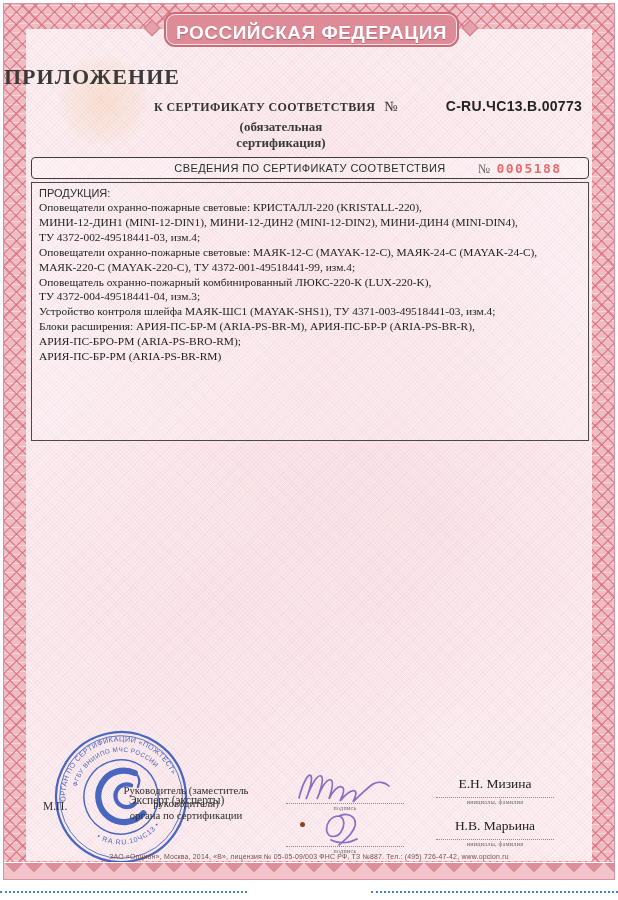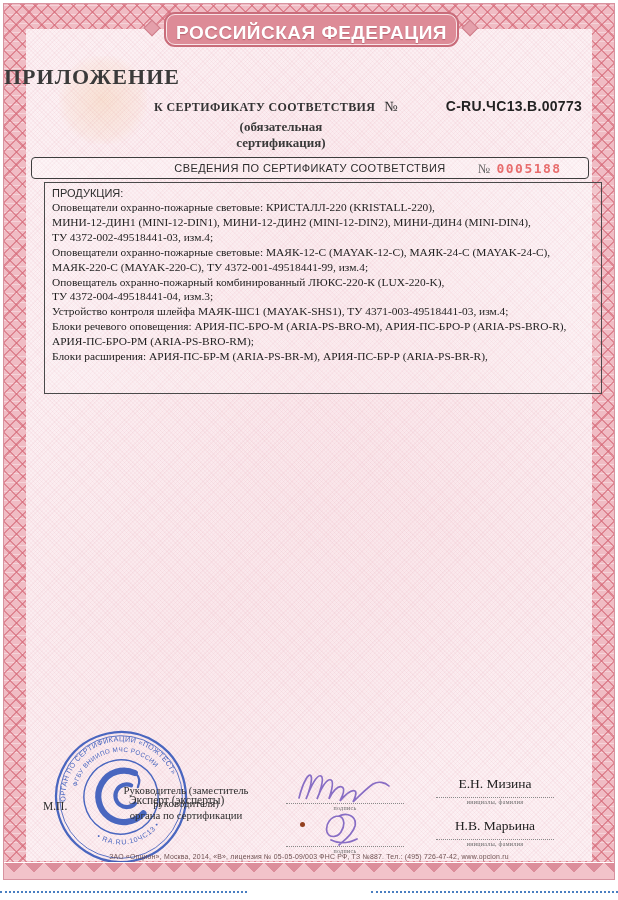--- a/index.html
+++ b/index.html
@@ -81,24 +81,23 @@
   }
   
   .info-box {
     position:absolute; left:27px; top:153px; width:558px; height:22px;
     border:1.5px solid #3d3d3d; border-radius:4px;
     display:flex; align-items:center; justify-content:center;
     background:rgba(255,255,255,0.25);
   }
   .info-box-title { font-family:"Liberation Sans", sans-serif; font-size:11px; color:#2c2c2c; letter-spacing:0.4px; }
   .product-box {
-    position:absolute; left:27px; top:178px; width:558px; height:212px;
+    position:absolute; left:27px; top:178px; width:558px; height:259px;
     border:1.2px solid #4a4a4a; padding:4px 18px 0 7px;
     background:rgba(255,255,255,0.15);
-    margin-left:13px;
   }
   .product-label { font-family:"Liberation Sans", sans-serif; font-size:11px; color:#2c2c2c; margin-bottom:1px; }
   .product-line { font-size:11.4px; line-height:14.9px; color:#1e1e1e; white-space:nowrap; }
   
   .stamp { position:absolute; left:49px; top:725px; width:136px; height:136px; opacity:0.85; }
   .mp-label { position:absolute; left:39px; top:796px; font-size:11.5px; color:#2e2e2e; }
   .role-block { position:absolute; left:87px; top:780px; width:190px; text-align:center; font-size:10.8px; line-height:12.5px; color:#2e2e2e; }
   .expert-label { position:absolute; left:125px; top:790px; font-size:11.5px; color:#2e2e2e; }
   .sig-cell { position:absolute; width:118px; text-align:center; }
   .sig-cell .line { border-bottom:1px dotted #8a8a8a; }
@@ -155,23 +154,23 @@
     <div class="product-box">
       <div class="product-label">ПРОДУКЦИЯ:</div>
       <div class="product-line">Оповещатели охранно-пожарные световые: КРИСТАЛЛ-220 (KRISTALL-220),</div>
       <div class="product-line">МИНИ-12-ДИН1 (MINI-12-DIN1), МИНИ-12-ДИН2 (MINI-12-DIN2), МИНИ-ДИН4 (MINI-DIN4),</div>
       <div class="product-line">ТУ 4372-002-49518441-03, изм.4;</div>
       <div class="product-line">Оповещатели охранно-пожарные световые: МАЯК-12-С (MAYAK-12-C), МАЯК-24-С (MAYAK-24-C),</div>
       <div class="product-line">МАЯК-220-С (MAYAK-220-C), ТУ 4372-001-49518441-99, изм.4;</div>
       <div class="product-line">Оповещатель охранно-пожарный комбинированный ЛЮКС-220-К (LUX-220-K),</div>
       <div class="product-line">ТУ 4372-004-49518441-04, изм.3;</div>
       <div class="product-line">Устройство контроля шлейфа МАЯК-ШС1 (MAYAK-SHS1), ТУ 4371-003-49518441-03, изм.4;</div>
-      <div class="product-line">Блоки речевого оповещения: АРИЯ-ПС-БРО-М (ARIA-PS-BRO-M), АРИЯ-ПС-БРО-Р (ARIA-PS-BRO-R),</div>
+      <div class="product-line">Блоки расширения: АРИЯ-ПС-БР-М (ARIA-PS-BR-M), АРИЯ-ПС-БР-Р (ARIA-PS-BR-R),</div>
       <div class="product-line">АРИЯ-ПС-БРО-РМ (ARIA-PS-BRO-RM);</div>
-      <div class="product-line">Блоки расширения: АРИЯ-ПС-БР-М (ARIA-PS-BR-M), АРИЯ-ПС-БР-Р (ARIA-PS-BR-R),</div>
+      <div class="product-line">АРИЯ-ПС-БР-РМ (ARIA-PS-BR-RM)</div>
     </div>
 
     <svg class="stamp" viewBox="0 0 132 132">
       <g transform="rotate(-12 66 66)">
         <circle cx="66" cy="66" r="63" fill="none" stroke="#2b50b8" stroke-width="2.2"></circle>
         <circle cx="66" cy="66" r="59.5" fill="none" stroke="#2b50b8" stroke-width="0.8"></circle>
         <circle cx="66" cy="66" r="36" fill="none" stroke="#2b50b8" stroke-width="1.4"></circle>
         <defs>
           <path id="arcTop" d="M 12,66 A 54,54 0 0 1 120,66"></path>
           <path id="arcMid" d="M 22,66 A 44,44 0 0 1 110,66"></path>

